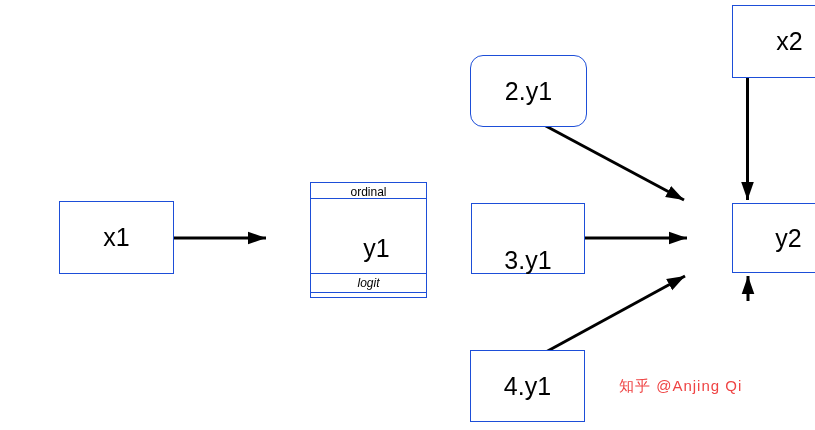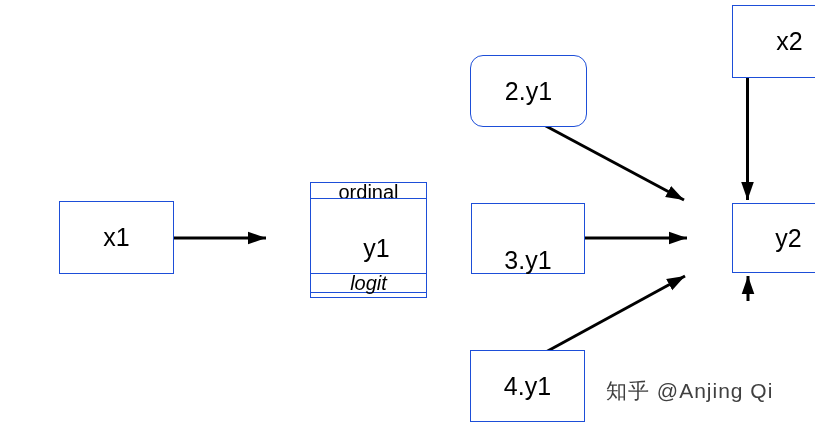--- a/index.html
+++ b/index.html
@@ -23,44 +23,44 @@
     border: 1px solid #1d4ed8;
     background: #ffffff;
     display: flex;
     align-items: center;
     justify-content: center;
     font-size: 25px;
     line-height: 1;
     margin-left: 42px;
   }
   .node.tag {
-    font-size: 20px;
+    font-size: 12px;
   }
   .node.circle {
     border-radius: 50%;
     font-size: 24px;
   }
   
   .n-x1      { left: 17px;  top: 201px; width: 115px; height: 73px; }
   .n-ordinal { left: 268px; top: 182px; width: 117px; height: 19px; }
   .n-y1      { left: 268px; top: 198px; width: 117px; height: 100px; padding-left: 16px; }
   .n-logit   { left: 268px; top: 273px; width: 117px; height: 20px; font-style: italic; }
   .n-2y1     { left: 428px; top: 55px;  width: 117px; height: 72px; border-radius: 13px; }
   .n-3y1     { left: 429px; top: 203px; width: 114px; height: 71px; align-items: flex-end; }
   .n-4y1     { left: 428px; top: 350px; width: 115px; height: 72px; }
   .n-x2      { left: 690px; top: 5px;   width: 115px; height: 73px; }
   .n-y2      { left: 690px; top: 203px; width: 113px; height: 70px; }
   .n-ey2     { left: 716px; top: 300px; width: 64px;  height: 64px; }
   .watermark {
     position: absolute;
-    left: 606px;
+    left: 619px;
     top: 377px;
-    font-size: 21px;
+    font-size: 15px;
     letter-spacing: 1px;
-    color: #404040;
+    color: #ef4444;
     text-shadow: 1px 1px 0 #ffffff;
     white-space: nowrap;
   }
 </style>
 </head>
 <body>
 
 <div class="stage">
 
   <svg class="edge-layer" viewBox="0 0 815 430" xmlns="http://www.w3.org/2000/svg">

